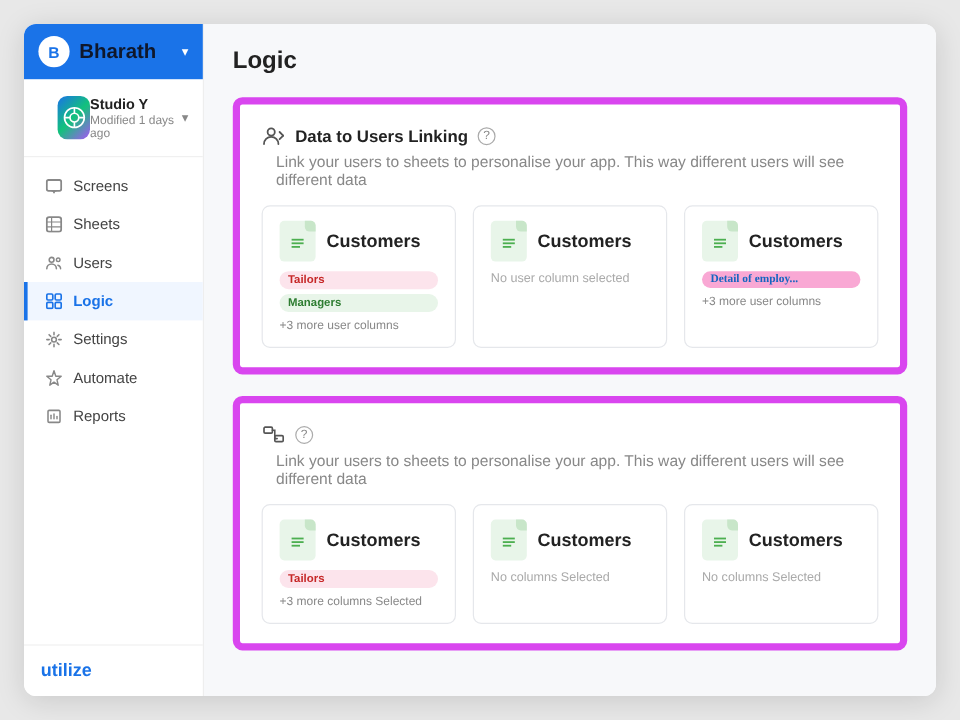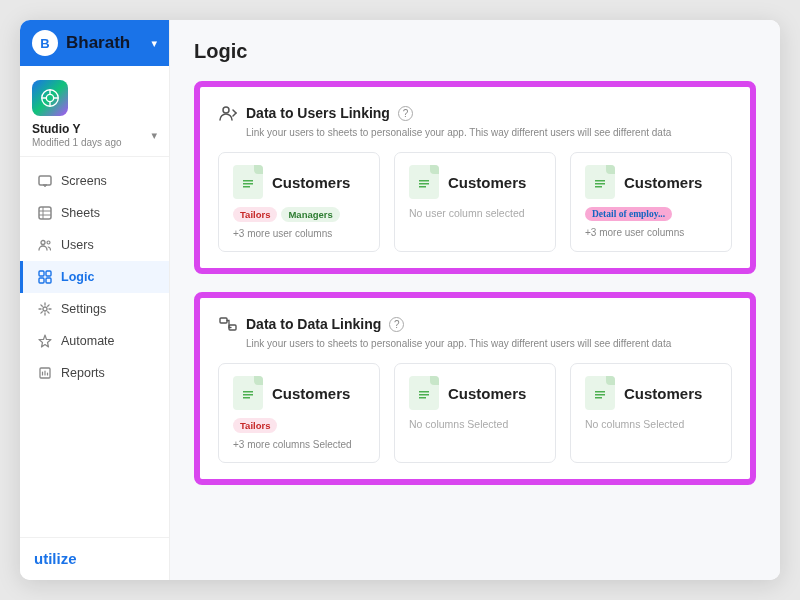--- a/index.html
+++ b/index.html
@@ -55,23 +55,23 @@
       color: #0f172a;
       font-size: 17px;
       font-weight: 600;
       flex: 1;
     }
     .sidebar-chevron {
       color: #fff;
       font-size: 11px;
     }
     .sidebar-app-info {
-      padding: 14px 12px 8px 12px;
-      display: flex;
-      flex-direction: column;
+      padding: 14px 12px 8px 28px;
+      display: flex;
+      flex-direction: row;
       align-items: flex-start;
       border-bottom: 1px solid #f0f0f0;
     }
     .sidebar-app-icon {
       width: 36px;
       height: 36px;
       border-radius: 8px;
       background: linear-gradient(135deg, #1a73e8, #12c27b, #a855f7);
       display: flex;
       align-items: center;
@@ -187,24 +187,24 @@
       border-radius: 50%;
       border: 1.5px solid #aaa;
       display: inline-flex;
       align-items: center;
       justify-content: center;
       font-size: 10px;
       color: #888;
       cursor: pointer;
     }
     .section-desc {
-      font-size: 10px;
+      font-size: 13px;
       color: #888;
       margin-bottom: 14px;
-      margin-left: 28px;
+      margin-left: 12px;
     }
     .cards-row {
       display: flex;
       gap: 14px;
     }
     .sheet-card {
       flex: 1;
       background: #fff;
       border: 1px solid #e5e7eb;
       border-radius: 7px;
@@ -244,20 +244,21 @@
     .sheet-name {
       font-size: 15px;
       font-weight: 600;
       color: #222;
     }
     .sheet-tags {
       display: flex;
       flex-wrap: wrap;
       gap: 4px;
       min-height: 20px;
+      flex-direction: column;
     }
     .tag {
       font-size: 9.5px;
       padding: 2px 7px;
       border-radius: 10px;
       font-weight: 600;
     }
     .tag-tailors { background: #fce4ec; color: #c62828; }
     .tag-managers { background: #e8f5e9; color: #2e7d32; }
     .tag-detail { background: #f9a8d4; color: #1565c0; font-family: Liberation Serif, serif; }
@@ -464,21 +465,20 @@
 
     <div class="section-card">
       <div class="section-header">
         <span class="section-icon">
           <svg width="18" height="18" viewBox="0 0 18 18" fill="none">
             <rect x="1" y="3" width="7" height="5" rx="1" stroke="#555" stroke-width="1.4"></rect>
             <rect x="10" y="10" width="7" height="5" rx="1" stroke="#555" stroke-width="1.4"></rect>
             <path d="M8 5.5h2v7h2" stroke="#555" stroke-width="1.3" stroke-linecap="round"></path>
           </svg>
         </span>
-        <span class="section-title">Data to Data Linking</span>
         <span class="section-help">?</span>
       </div>
       <p class="section-desc">Link your users to sheets to personalise your app. This way different users will see different data</p>
       <div class="cards-row">
 
         <div class="sheet-card">
           <div class="sheet-card-header">
             <div class="sheet-icon">
               <svg width="16" height="18" viewBox="0 0 16 18" fill="none">
                 <rect x="1" y="1" width="14" height="16" rx="2" fill="#e8f5e9"></rect>

